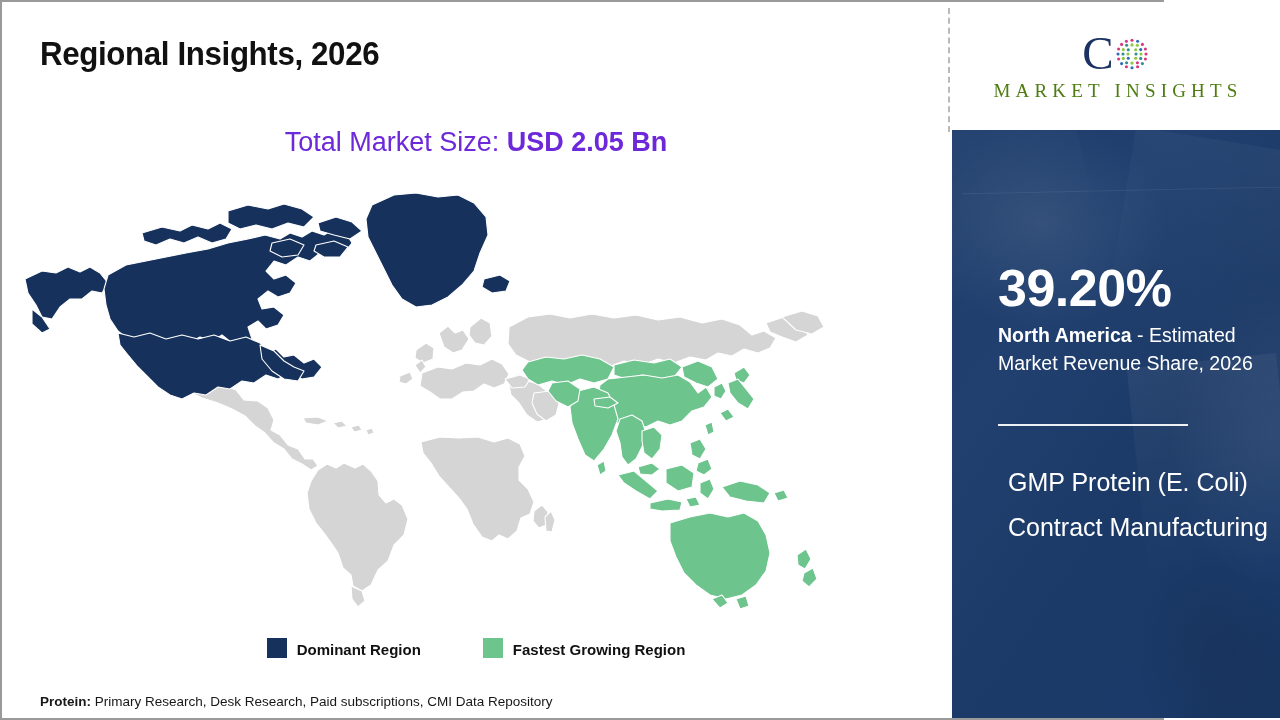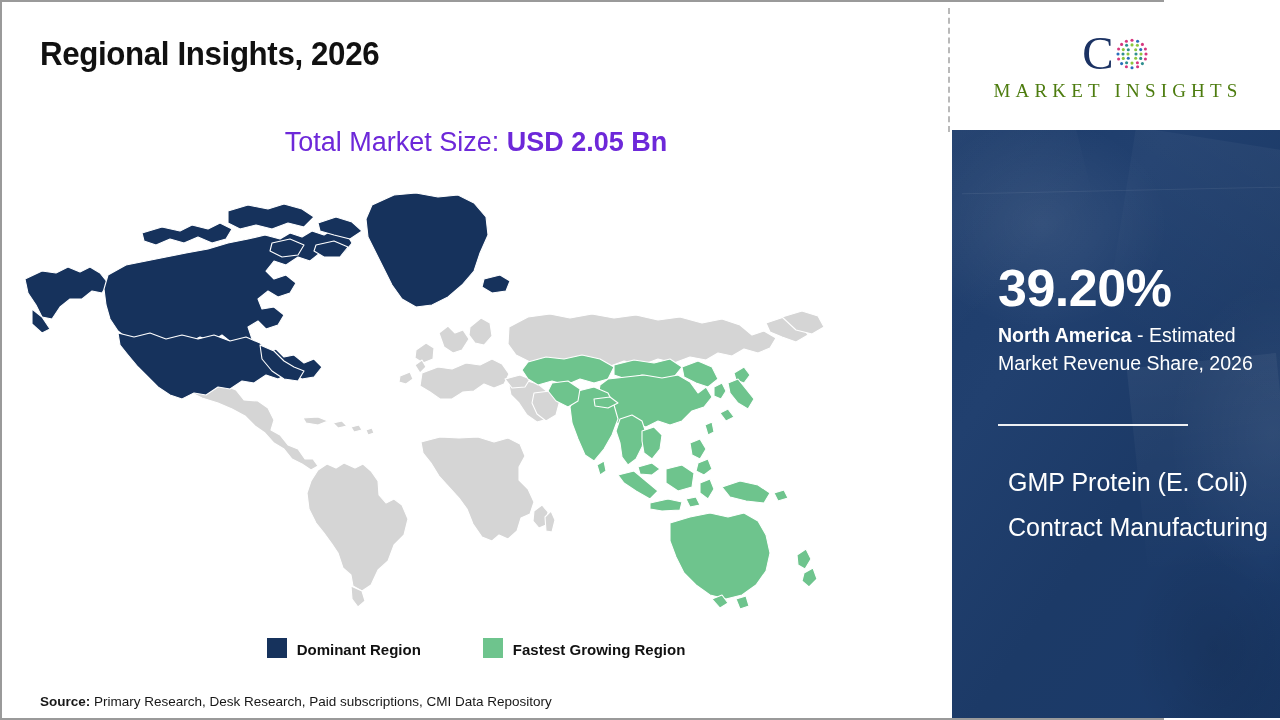--- a/index.html
+++ b/index.html
@@ -291,21 +291,21 @@
         <span class="legend-swatch" style="background:#16325c"></span>
         <span class="legend-label">Dominant Region</span>
       </div>
       <div class="legend-item">
         <span class="legend-swatch" style="background:#6ec48d"></span>
         <span class="legend-label">Fastest Growing Region</span>
       </div>
     </div>
 
     <div id="source-line">
-      <span class="src-key">Source: </span><span class="src-val">Primary Research, Desk Research, Paid subscriptions, CMI Data Repository</span>
+      <span class="src-key">Protein: </span><span class="src-val">Primary Research, Desk Research, Paid subscriptions, CMI Data Repository</span>
     </div>
   </div>
 
   <div id="panel-divider"></div>
 
   <div id="right-panel">
 
     <div id="logo-area">
       <div class="logo-row1">
         <span class="logo-c">C</span>

